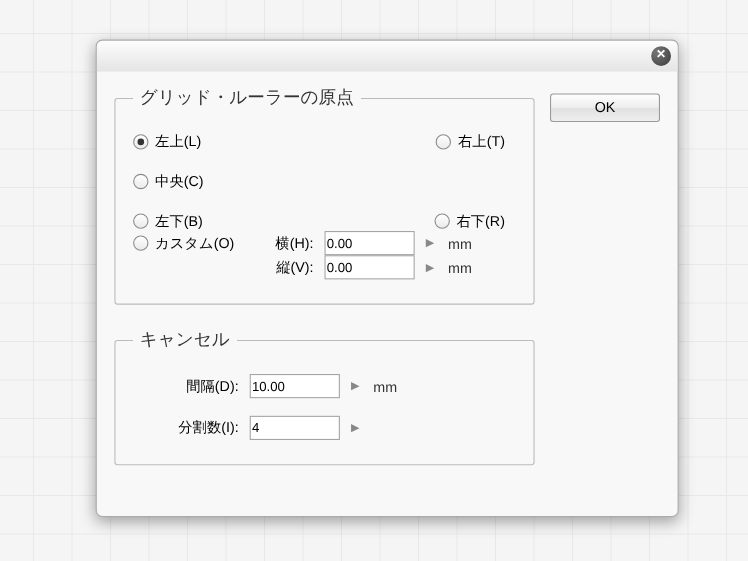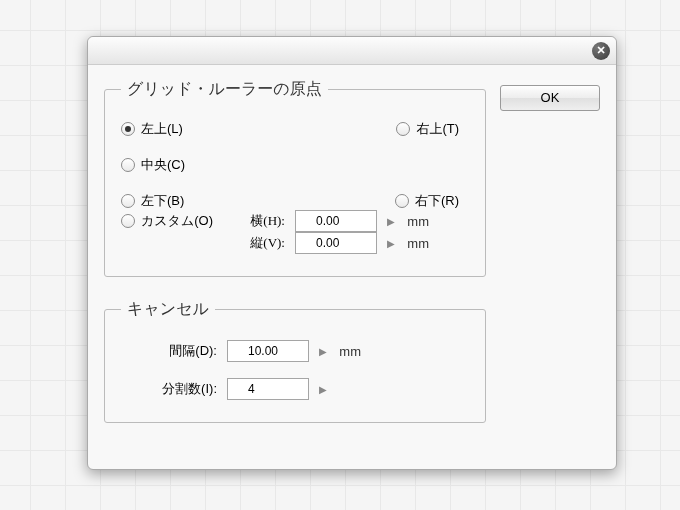--- a/index.html
+++ b/index.html
@@ -85,25 +85,25 @@
   display: inline-flex; align-items: center; justify-content: center;
 }
 .radio-visual.checked::after {
   content: ""; width: 6px; height: 6px; border-radius: 50%;
   background: #333;
 }
 .custom-row {
   display: flex; align-items: center; gap: 10px;
   margin-top: 0;
 }
-.custom-row .lbl { width: 52px; text-align: right; font-family: Liberation Serif, serif; }
+.custom-row .lbl { width: 52px; text-align: right; }
 .custom-row.indent { padding-left: 112px; }
 input.num {
   width: 82px; height: 22px;
-  padding: 2px 20px;
+  padding: 2px 1px;
   border: 1px solid #a5a5a5;
   background: #fff;
   font-family: inherit; font-size: 12px;
 }
 .spin {
   width: 8px; color: #888; font-size: 10px; cursor: pointer;
   user-select: none;
 }
 .unit { color: #333; width: 24px; text-align: right; }
 .grid-settings .row {

